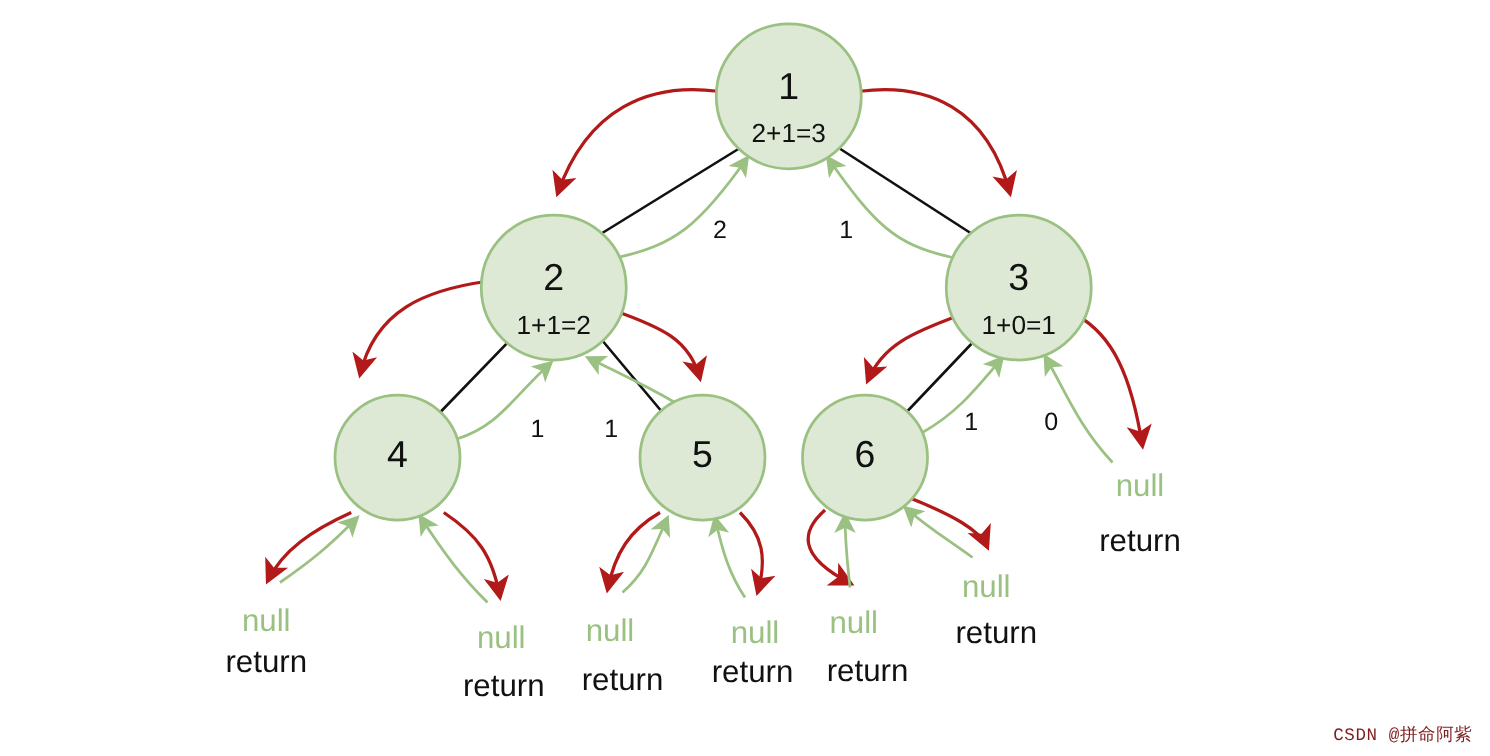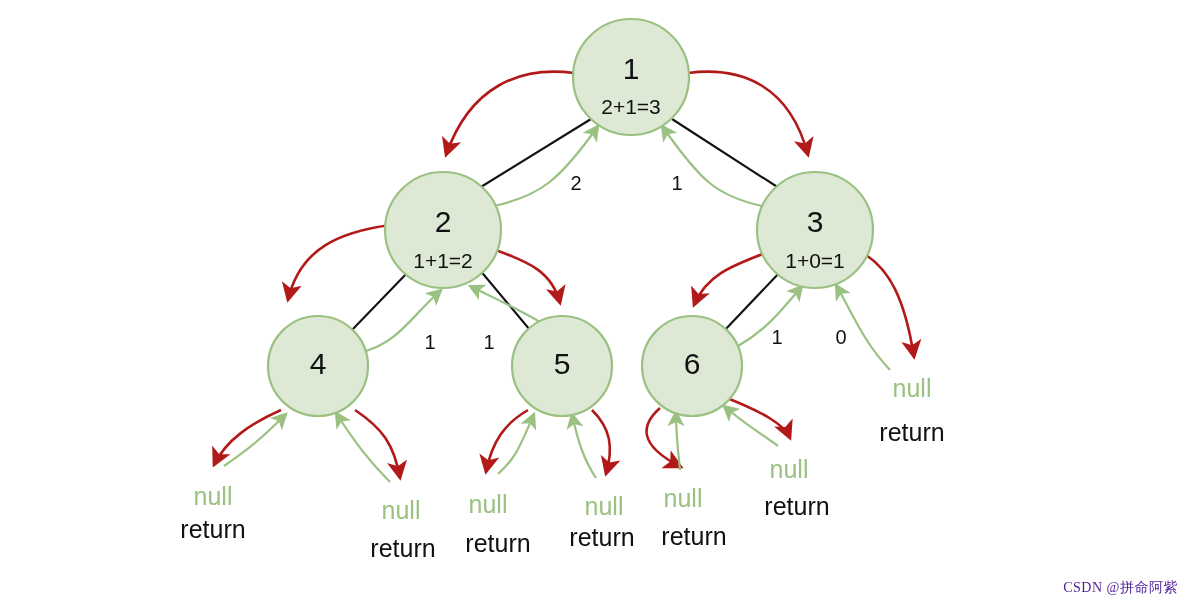--- a/index.html
+++ b/index.html
@@ -76,23 +76,23 @@
     font-family: "Liberation Sans", sans-serif;
     font-size: 25px;
     fill: #111111;
     text-anchor: middle;
     dominant-baseline: middle;
   }
   .watermark {
     position: absolute;
     right: 14px;
     bottom: 8px;
-    font-family: Liberation Serif, serif;
+    font-family: Liberation Mono, monospace;
     font-size: 14px;
-    color: #4c1d95;
+    color: #7f1d1d;
     letter-spacing: 0.5px;
     white-space: nowrap;
   }
 </style>
 </head>
 <body>
 
 <div id="canvas">
 
   <svg class="diagram" viewBox="0 0 1192 605">

